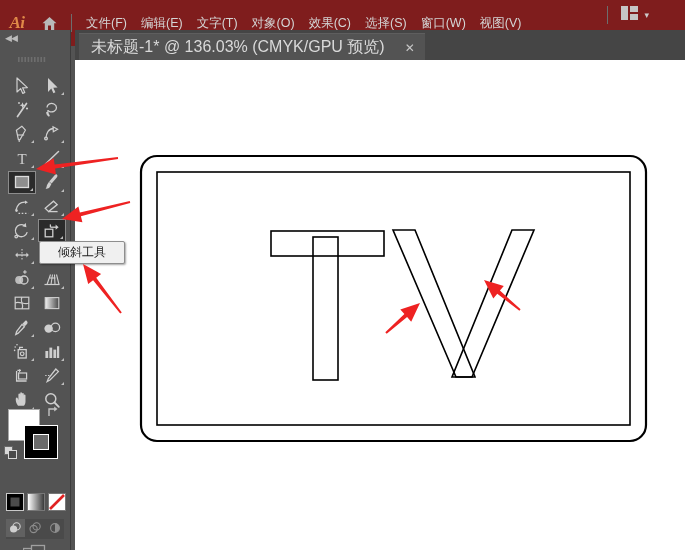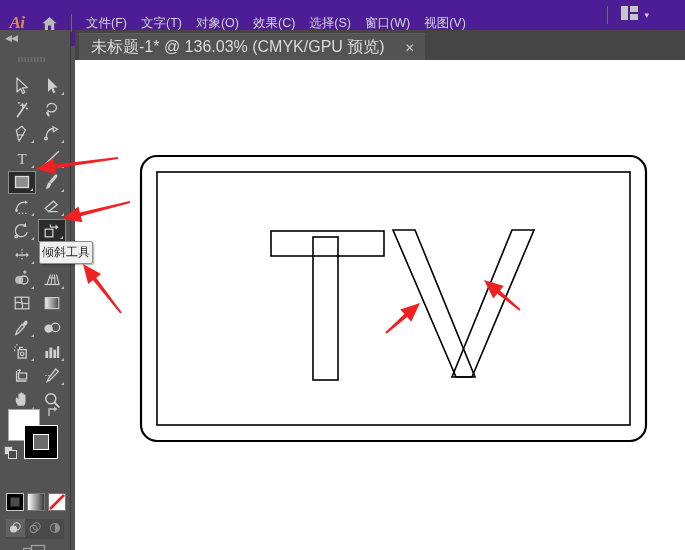--- a/index.html
+++ b/index.html
@@ -19,21 +19,21 @@
     width: 685px;
     height: 550px;
     background: #535353;
   }
 
   
   #menubar {
     position: absolute;
     left: 0; top: 0;
     width: 685px; height: 46px;
-    background: #4c1d95;
+    background: #7f1d1d;
     display: flex;
     align-items: center;
   }
   #ai-logo {
     width: 34px; height: 30px;
     display: flex; align-items: center; justify-content: center;
     color: #e08a48;
     font-size: 17px;
     font-weight: bold;
     font-style: italic;
@@ -213,21 +213,21 @@
   
   #tooltip {
     position: absolute;
     left: 39px; top: 241px;
     height: 21px;
     background: #f0f0f0;
     border: 1px solid #8e8e8e;
     border-radius: 2px;
     display: flex;
     align-items: center;
-    padding: 0 2px;
+    padding: 0 18px;
     box-shadow: 1px 1px 2px rgba(0,0,0,0.35);
     z-index: 40;
   }
   #tooltip-text {
     color: #1b1b1b;
     font-size: 12px;
     white-space: nowrap;
   }
 
   
@@ -256,20 +256,21 @@
   <div id="menubar">
     <div id="ai-logo">Ai</div>
     <div id="home-btn">
       <svg width="17" height="17" viewBox="0 0 17 17" aria-hidden="true">
         <path d="M8.5 2 L15.5 8.2 L13.2 8.2 L13.2 15 L10 15 L10 10.5 L7 10.5 L7 15 L3.8 15 L3.8 8.2 L1.5 8.2 Z" fill="#b9b9b9"></path>
       </svg>
     </div>
     <div class="menu-sep"></div>
     <div id="menu-items" style="display: flex;">
         <div class="menu-item">文件(F)</div>
+        <div class="menu-item">编辑(E)</div>
         <div class="menu-item">文字(T)</div>
         <div class="menu-item">对象(O)</div>
         <div class="menu-item">效果(C)</div>
         <div class="menu-item">选择(S)</div>
         <div class="menu-item">窗口(W)</div>
         <div class="menu-item">视图(V)</div>
       </div>
     <div id="workspace-switcher">
       <div class="menu-sep"></div>
       <span>

